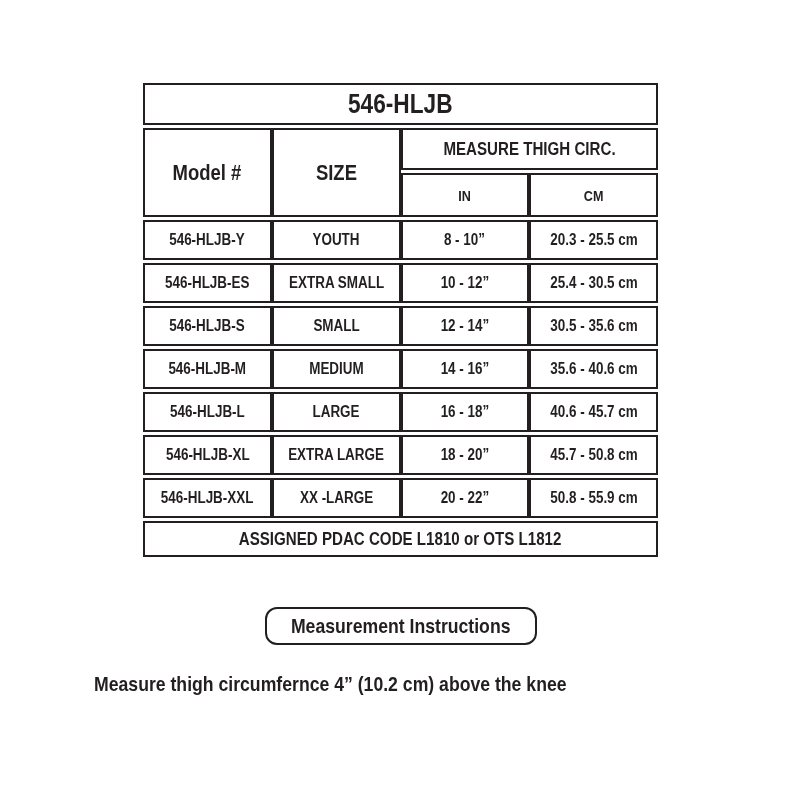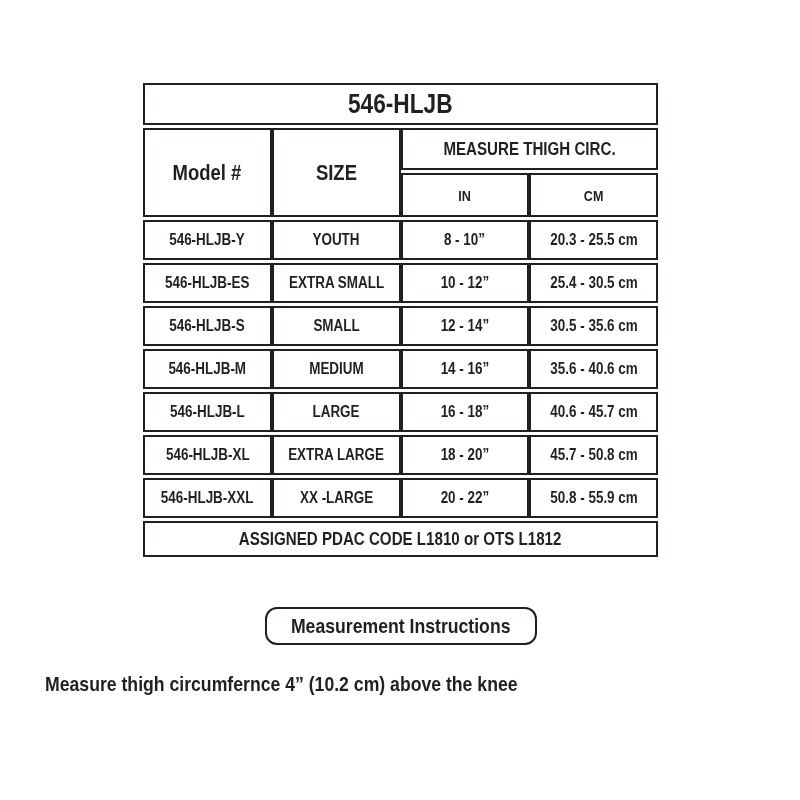--- a/index.html
+++ b/index.html
@@ -83,20 +83,21 @@
     align-items: center;
     justify-content: center;
     font-size: 21px;
     background: #ffffff;
   }
   .instruction-line {
     position: absolute;
     left: 0;
     top: 672px;
     width: 661px;
+    text-align: center;
     font-size: 21px;
   }
 </style>
 </head>
 <body>
 
 <div class="canvas">
 
   <table class="size-table">
     <colgroup>

